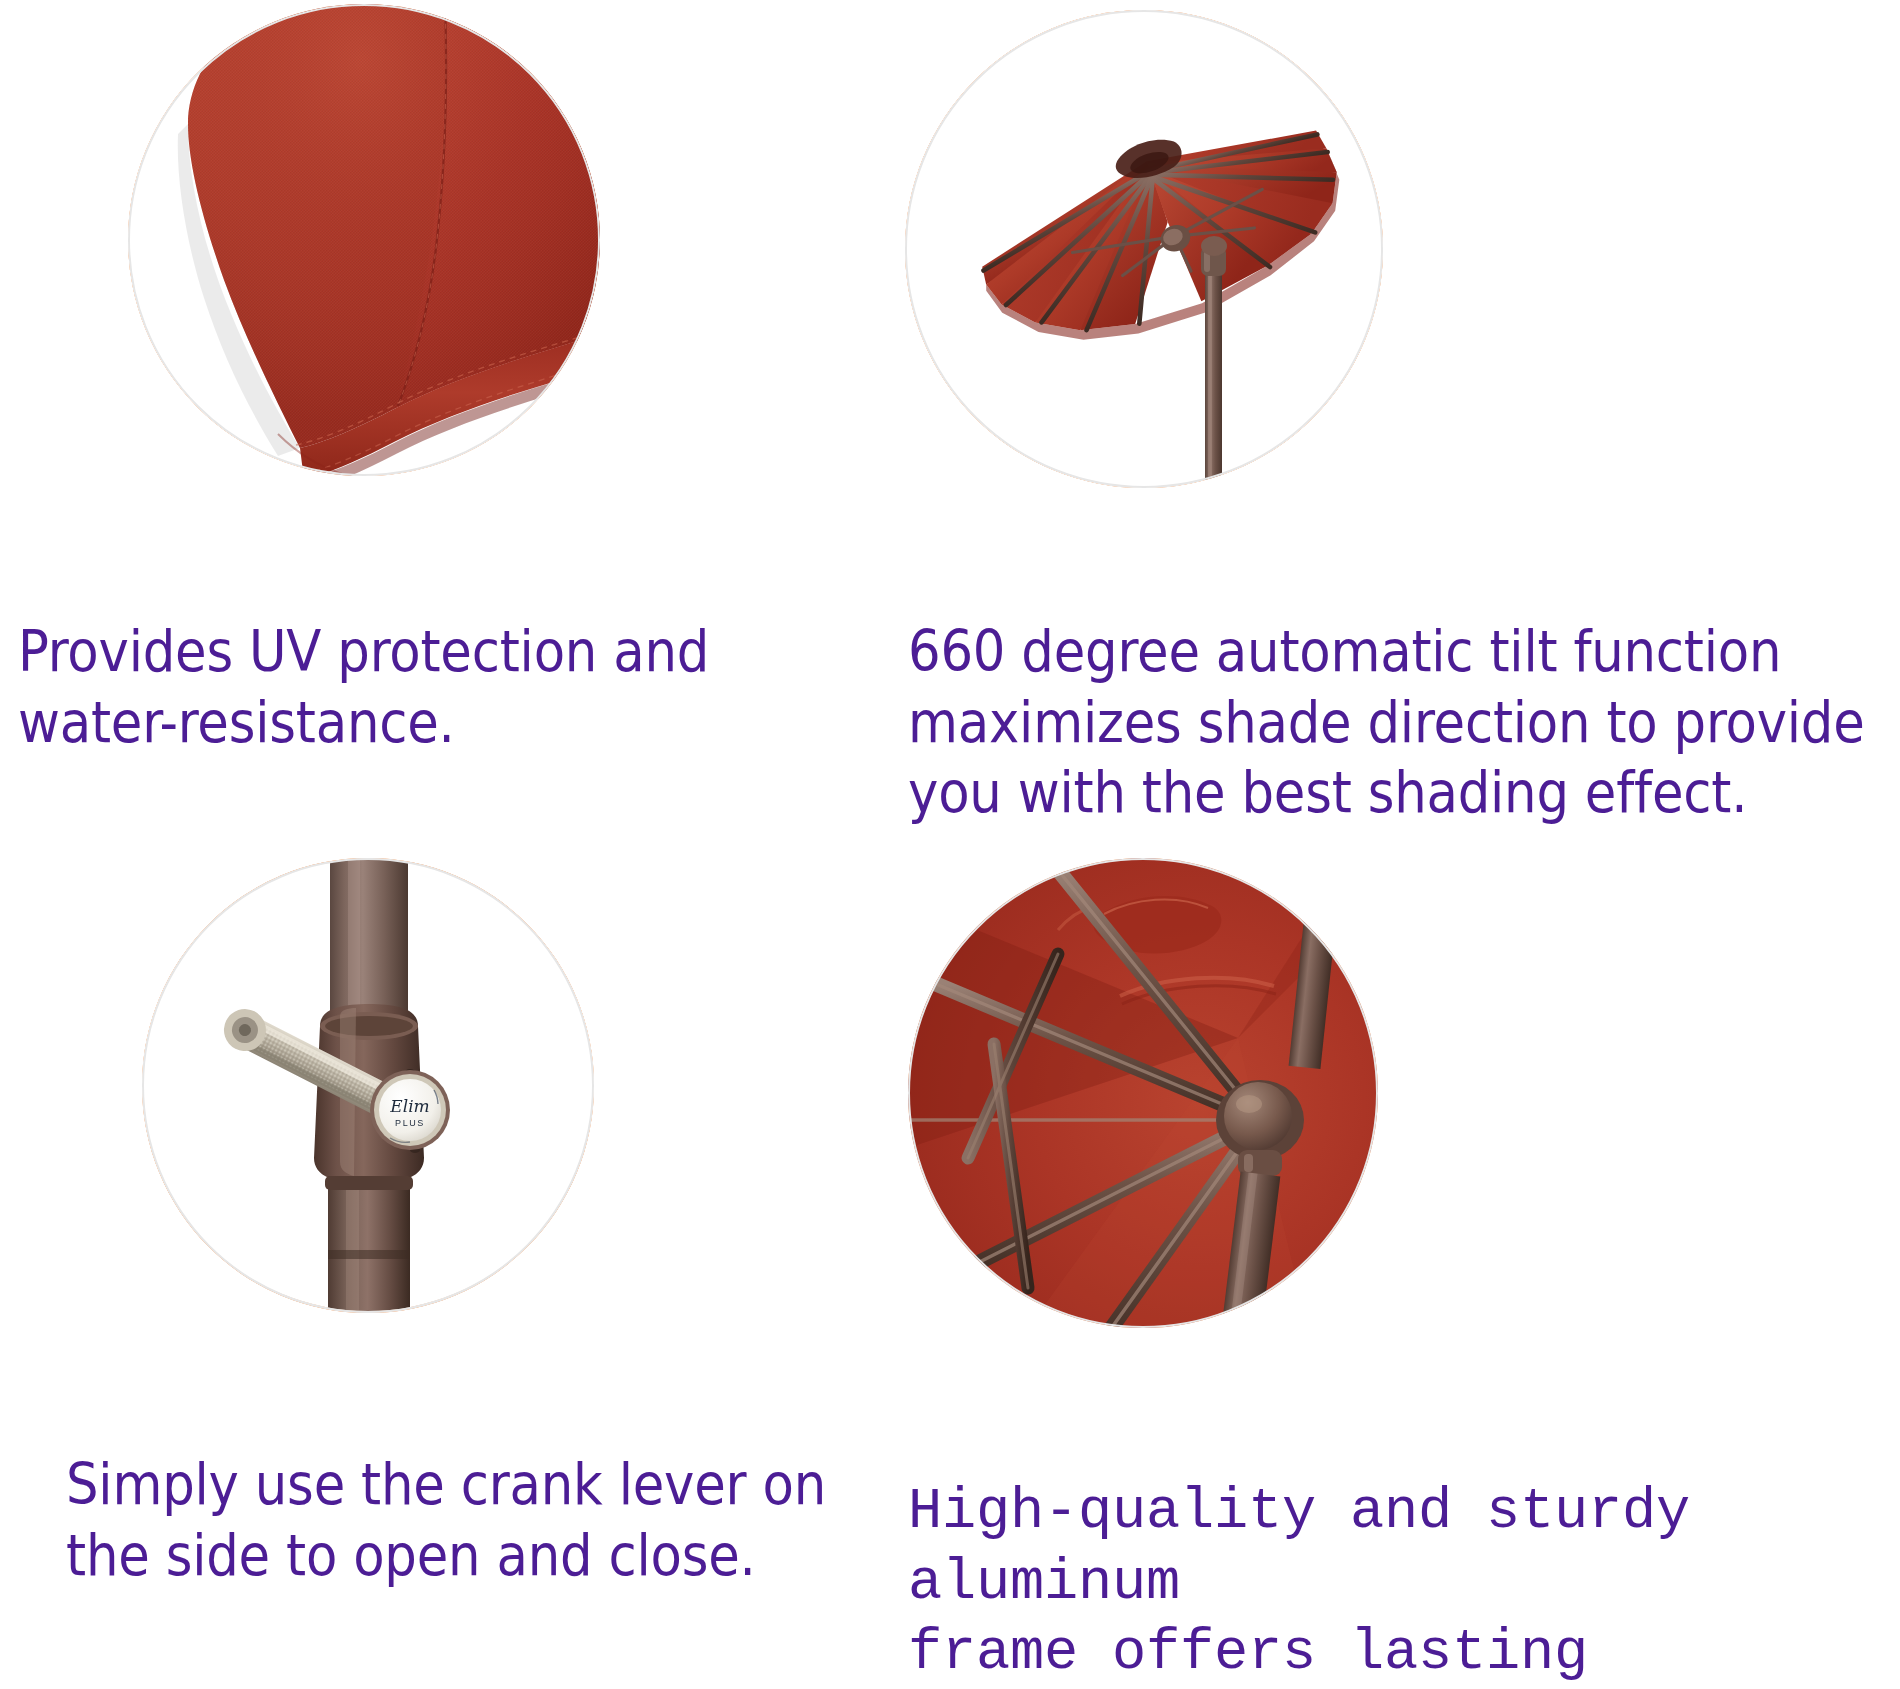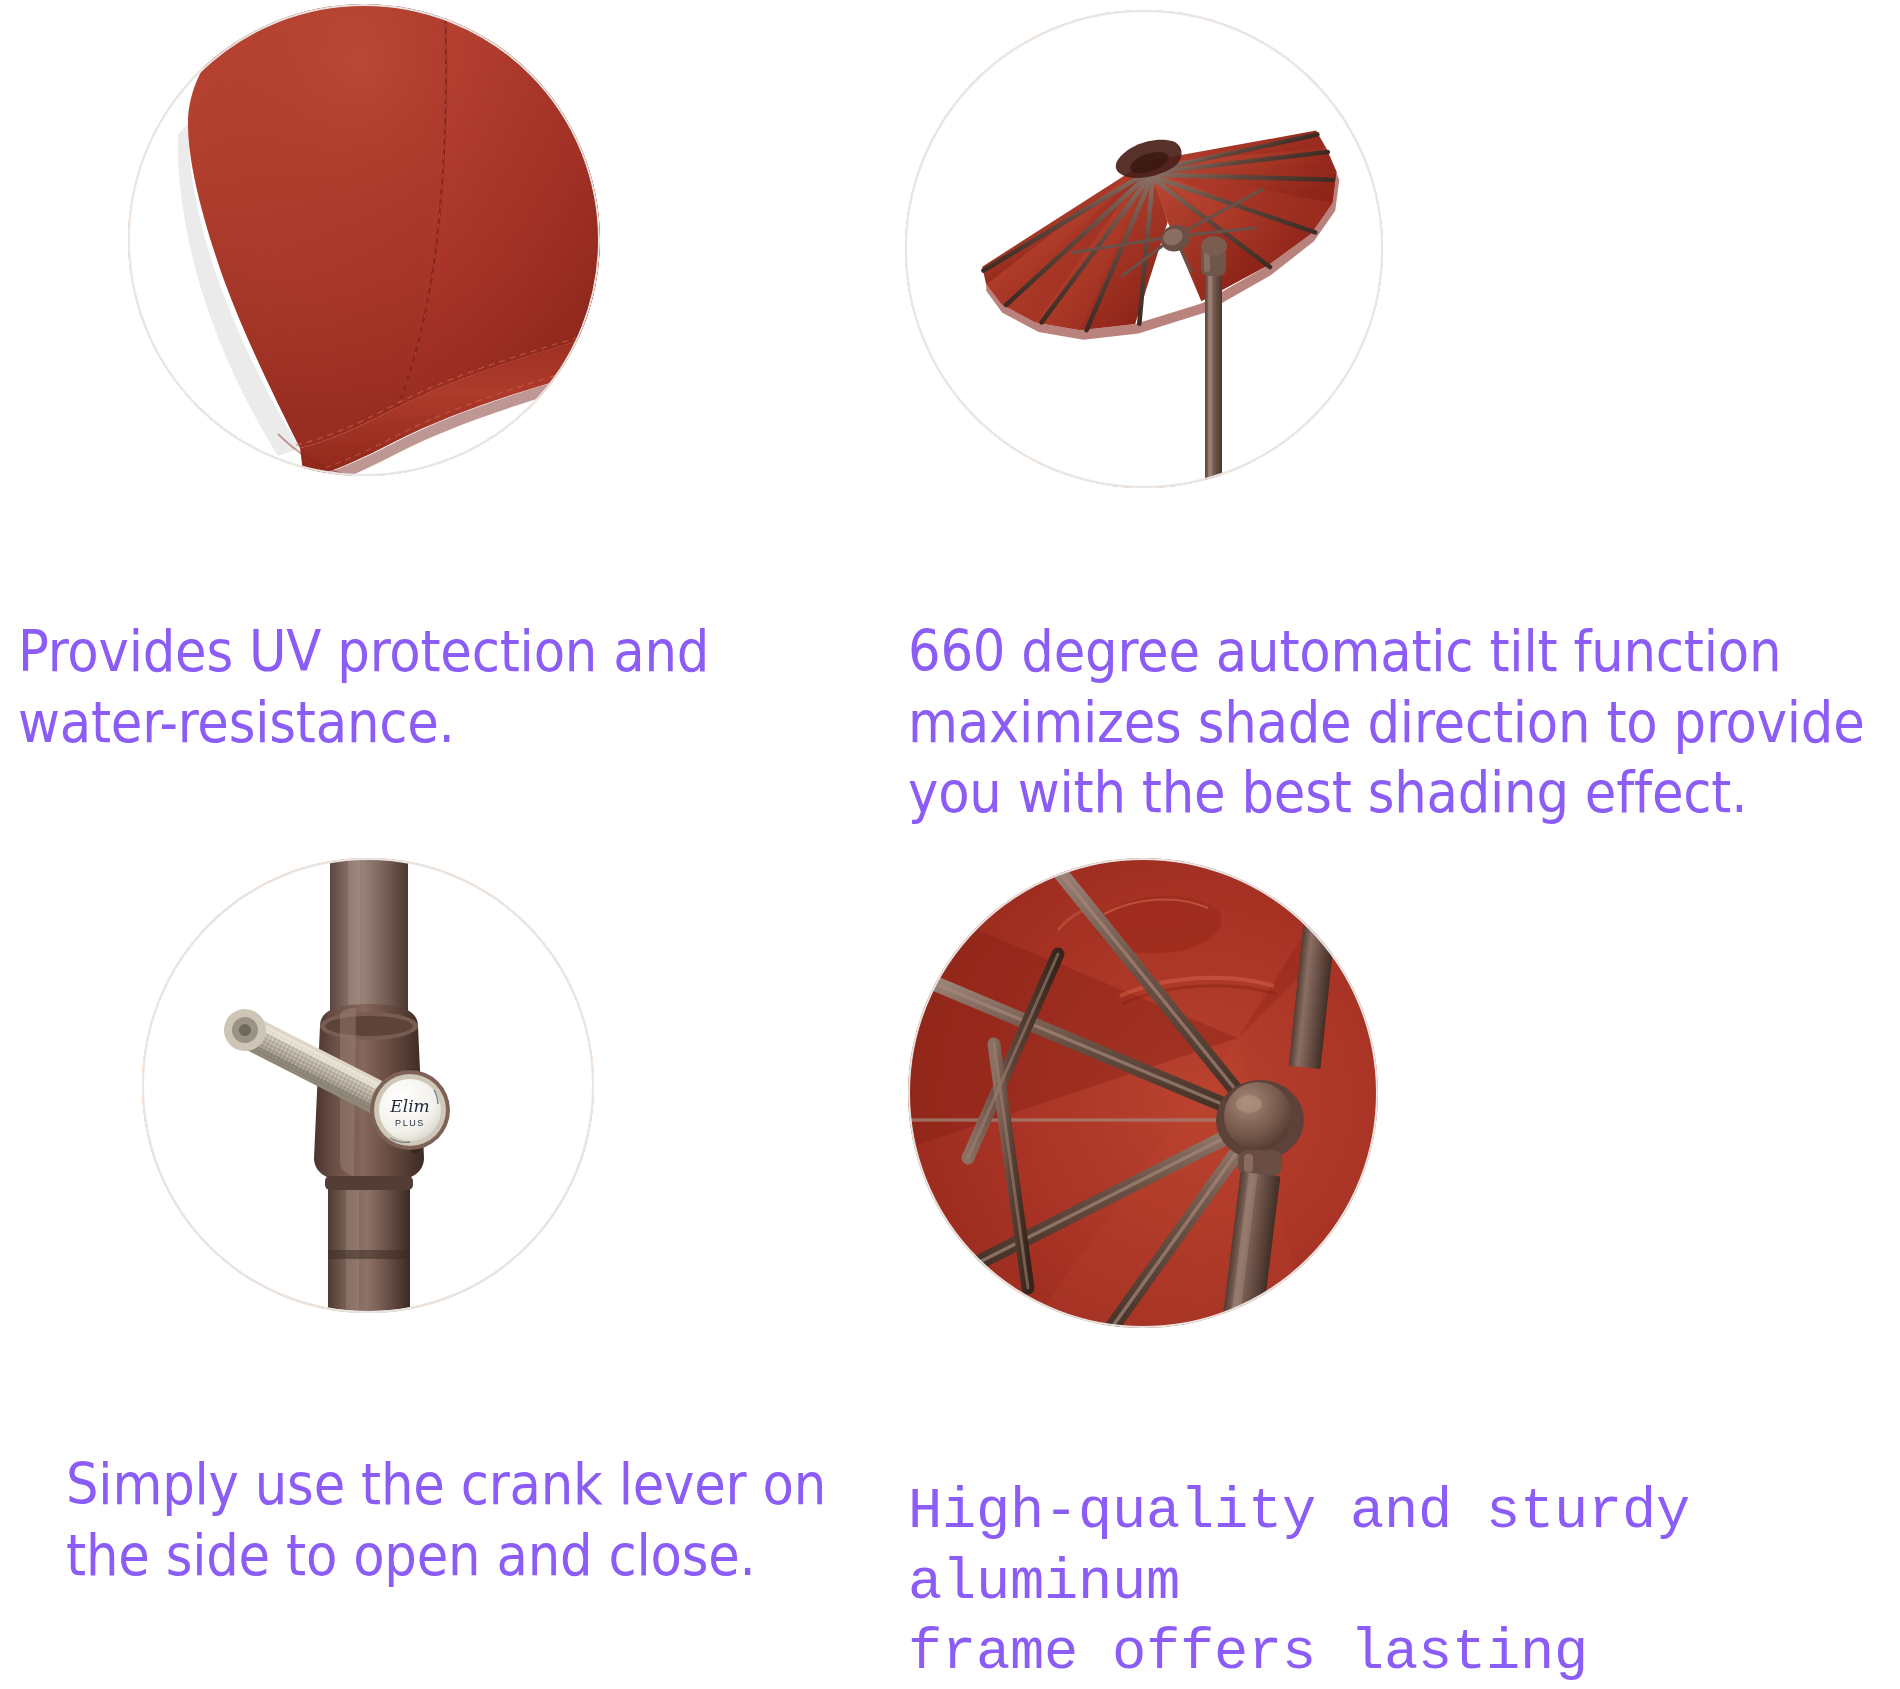--- a/index.html
+++ b/index.html
@@ -46,21 +46,21 @@
   }
   .photo > svg { display: block; width: 100%; height: 100%; }
 
   
   .caption {
     position: absolute;
     left: 18px;
     right: 10px;
     font-size: 57px;
     line-height: 1.24;
-    color: #8b5cf6;
+    color: #4c1d95;
     font-family: "DejaVu Sans Condensed", "Liberation Sans Narrow", "Liberation Sans", sans-serif;
     font-stretch: condensed;
     letter-spacing: -0.2px;
     white-space: pre-line;
   }
 
   
   #panel-tl .caption { top: 616px; }
   #panel-tr .caption { top: 616px; }
   #panel-bl .caption { top: 604px; margin-left: 48px; }

